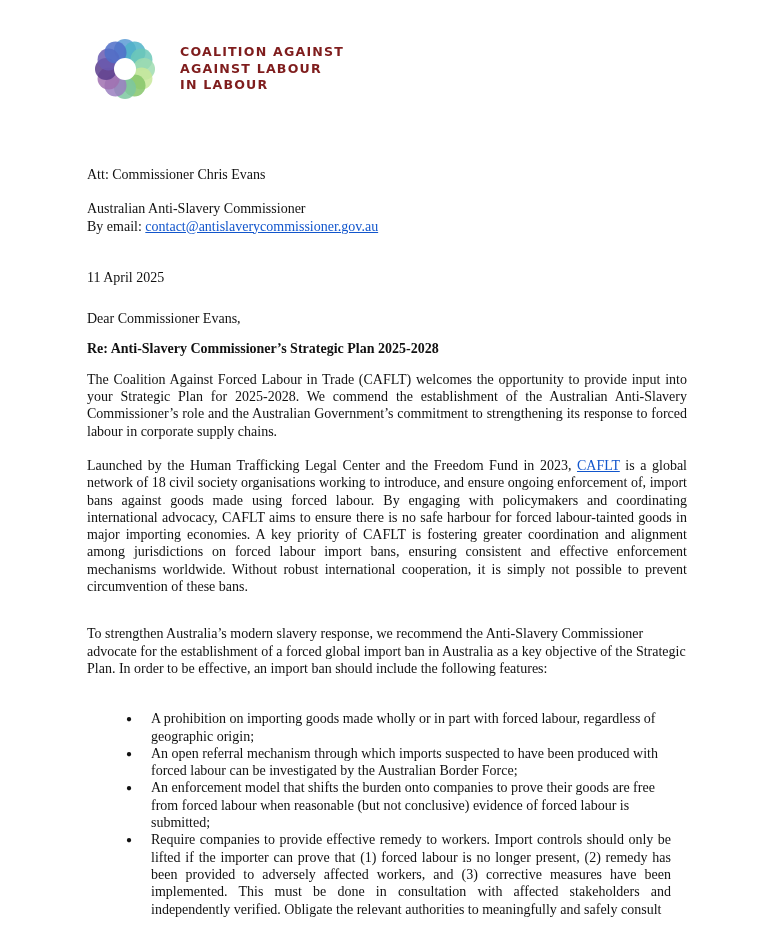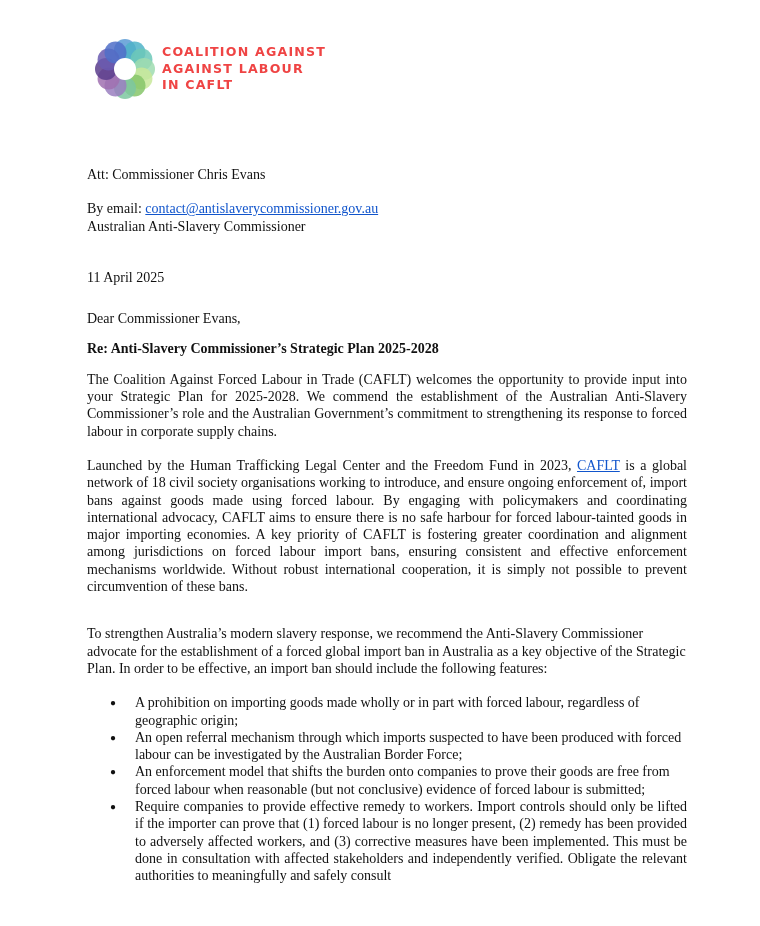--- a/index.html
+++ b/index.html
@@ -1,29 +1,29 @@
 <!DOCTYPE html>
 <html><head>
   <meta charset="utf-8">
   <style>
     html, body { margin: 0; padding: 0; background: #ffffff; }
     body { width: 760px; height: 926px; overflow: hidden; position: relative;
            font-family: "Liberation Serif", "DejaVu Serif", serif; color: #111; }
     .logo { position: absolute; left: 94px; top: 38px; display: flex; align-items: center; }
     .logo svg { width: 62px; height: 62px; display: block; }
-    .logo-text { margin-left: 6px; font-family: "DejaVu Sans", "Liberation Sans", sans-serif;
-                 font-weight: bold; color: #ef4444; font-size: 12.6px; line-height: 16.5px;
+    .logo-text { margin-left: 24px; font-family: "DejaVu Sans", "Liberation Sans", sans-serif;
+                 font-weight: bold; color: #7f1d1d; font-size: 12.6px; line-height: 16.5px;
                  letter-spacing: 1.2px; }
     .page { position: absolute; left: 87px; top: 166px; width: 600px; font-size: 14px; line-height: 17.3px; }
     .p { margin: 0; }
     .justify { text-align: justify; }
     a.link { color: #1155cc; text-decoration: underline; }
     .bold { font-weight: bold; }
     .ital { font-style: italic; }
-    ul.features { margin: 0; padding-left: 48px; list-style: none; font-family: Liberation Serif, serif; }
+    ul.features { margin: 16px; padding-left: 48px; list-style: none; font-family: Liberation Serif, serif; }
     ul.features li { position: relative; margin: 0; }
     ul.features li::before { content: "\25CF"; position: absolute; left: -25px; top: 0; font-size: 10px; }
   </style>
 </head>
 <body>
 
 <div class="logo">
   <svg viewBox="0 0 62 62">
     <g id="ring">
         <circle cx="31.00" cy="12.00" r="11" fill="#5b9bd5" fill-opacity="0.85"></circle>
@@ -37,29 +37,29 @@
         <circle cx="14.55" cy="40.50" r="11" fill="#a070b0" fill-opacity="0.85"></circle>
         <circle cx="12.00" cy="31.00" r="11" fill="#5b3d8c" fill-opacity="0.85"></circle>
         <circle cx="14.55" cy="21.50" r="11" fill="#6a5bb0" fill-opacity="0.85"></circle>
         <circle cx="21.50" cy="14.55" r="11" fill="#4f6ec8" fill-opacity="0.85"></circle>
       </g>
     <circle cx="31" cy="31" r="11" fill="#ffffff"></circle>
   </svg>
   <div class="logo-text">
     <div>COALITION AGAINST</div>
     <div>AGAINST LABOUR</div>
-    <div>IN CAFLT</div>
+    <div>IN LABOUR</div>
   </div>
 </div>
 
 <div class="page">
   <p class="p">Att: Commissioner Chris Evans</p>
   <div style="height:17px"></div>
+  <p class="p">Australian Anti-Slavery Commissioner</p>
   <p class="p"><span>By email: </span><a class="link">contact@antislaverycommissioner.gov.au</a></p>
-  <p class="p">Australian Anti-Slavery Commissioner</p>
   <div style="height:34px"></div>
   <p class="p">11 April 2025</p>
   <div style="height:24px"></div>
   <p class="p">Dear Commissioner Evans,</p>
   <div style="height:13px"></div>
   <p class="p bold">Re: Anti-Slavery Commissioner’s Strategic Plan 2025-2028</p>
   <div style="height:13px"></div>
   <p class="p justify">The Coalition Against Forced Labour in Trade (CAFLT) welcomes the opportunity to provide input into your Strategic Plan for 2025-2028. We commend the establishment of the Australian Anti-Slavery Commissioner’s role and the Australian Government’s commitment to strengthening its response to forced labour in corporate supply chains.</p>
   <div style="height:17px"></div>
   <p class="p justify"><span>Launched by the Human Trafficking Legal Center and the Freedom Fund in 2023, </span><a class="link">CAFLT</a><span> is a global network of 18 civil society organisations working to introduce, and ensure ongoing enforcement of, import bans against goods made using forced labour. By engaging with policymakers and coordinating international advocacy, CAFLT aims to ensure there is no safe harbour for forced labour-tainted goods in major importing economies. A key priority of CAFLT is fostering greater coordination and alignment among jurisdictions on forced labour import bans, ensuring consistent and effective enforcement mechanisms worldwide. Without robust international cooperation, it is simply not possible to prevent circumvention of these bans.</span></p>

